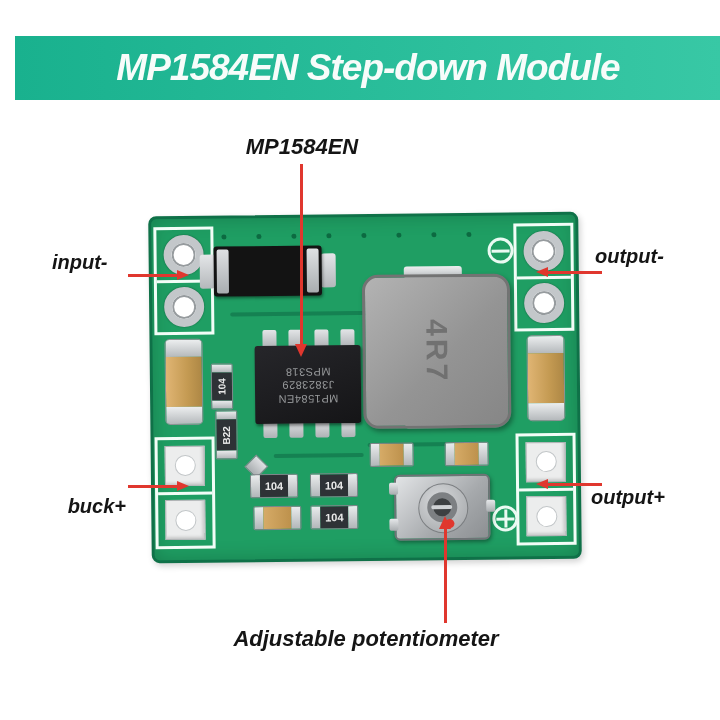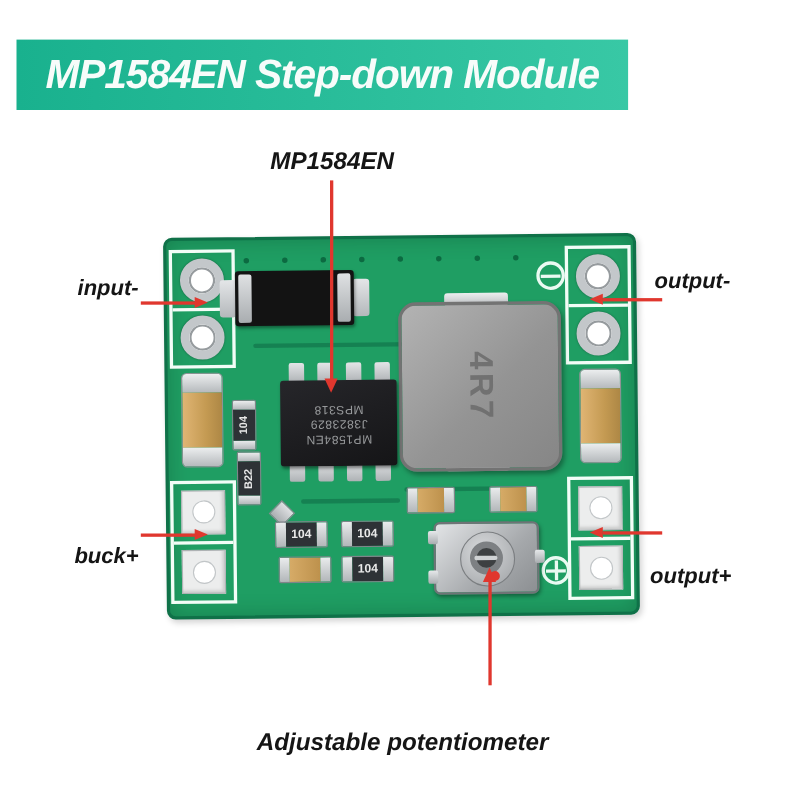--- a/index.html
+++ b/index.html
@@ -1,19 +1,19 @@
 <!DOCTYPE html>
 <html><head>
 <meta charset="utf-8">
 <style>
   html,body{margin:0;padding:0;background:#ffffff;}
   .stage{position:relative;width:720px;height:720px;background:#ffffff;overflow:hidden;
          font-family:"Liberation Sans",sans-serif;}
   
-  .banner{position:absolute;left:15px;top:36px;width:556px;height:64px;
+  .banner{position:absolute;left:15px;top:36px;width:706px;height:64px;
           background:linear-gradient(90deg,#19b18e,#38c8a5);
           display:flex;align-items:center;justify-content:center;}
   .banner span{color:#f7fcfa;font-size:37px;font-weight:bold;font-style:italic;letter-spacing:-1px;}
   
   .lbl{position:absolute;color:#151515;font-weight:bold;font-style:italic;font-size:20px;white-space:nowrap;text-align:right;}
   .lbl.center{text-align:center;white-space:normal;}
   
   .rline{position:absolute;background:#e0372e;}
   .arr{position:absolute;width:0;height:0;}
   .arr.right{border-top:5px solid transparent;border-bottom:5px solid transparent;border-left:12px solid #e0372e;}
@@ -256,25 +256,25 @@
           <div class="r3">
             <div class="slot"></div>
           </div>
         </div>
       </div>
       <div class="dot"></div>
     </div>
   </div>
 
   <div class="lbl center" style="left:202px;top:134px;width:200px;font-size:22px;">MP1584EN</div>
-  <div class="lbl" style="left:52px;top:251px;width:74px;text-align:right;">input-</div>
+  <div class="lbl" style="left:52px;top:251px;width:74px;text-align:left;">input-</div>
   <div class="lbl" style="left:595px;top:245px;">output-</div>
   <div class="lbl" style="left:52px;top:495px;width:74px;text-align:right;">buck+</div>
-  <div class="lbl" style="left:591px;top:513px;">output+</div>
-  <div class="lbl center" style="left:66px;top:662px;width:600px;font-size:22px;">Adjustable potentiometer</div>
+  <div class="lbl" style="left:591px;top:486px;">output+</div>
+  <div class="lbl center" style="left:66px;top:626px;width:600px;font-size:22px;">Adjustable potentiometer</div>
 
   <div class="rline" style="left:300px;top:164px;width:3px;height:182px;"></div>
   <div class="arr down" style="left:295px;top:344px;"></div>
 
   <div class="rline" style="left:128px;top:274px;width:50px;height:3px;"></div>
   <div class="arr right" style="left:177px;top:270px;"></div>
 
   <div class="rline" style="left:548px;top:271px;width:54px;height:3px;"></div>
   <div class="arr left" style="left:536px;top:267px;"></div>
 

